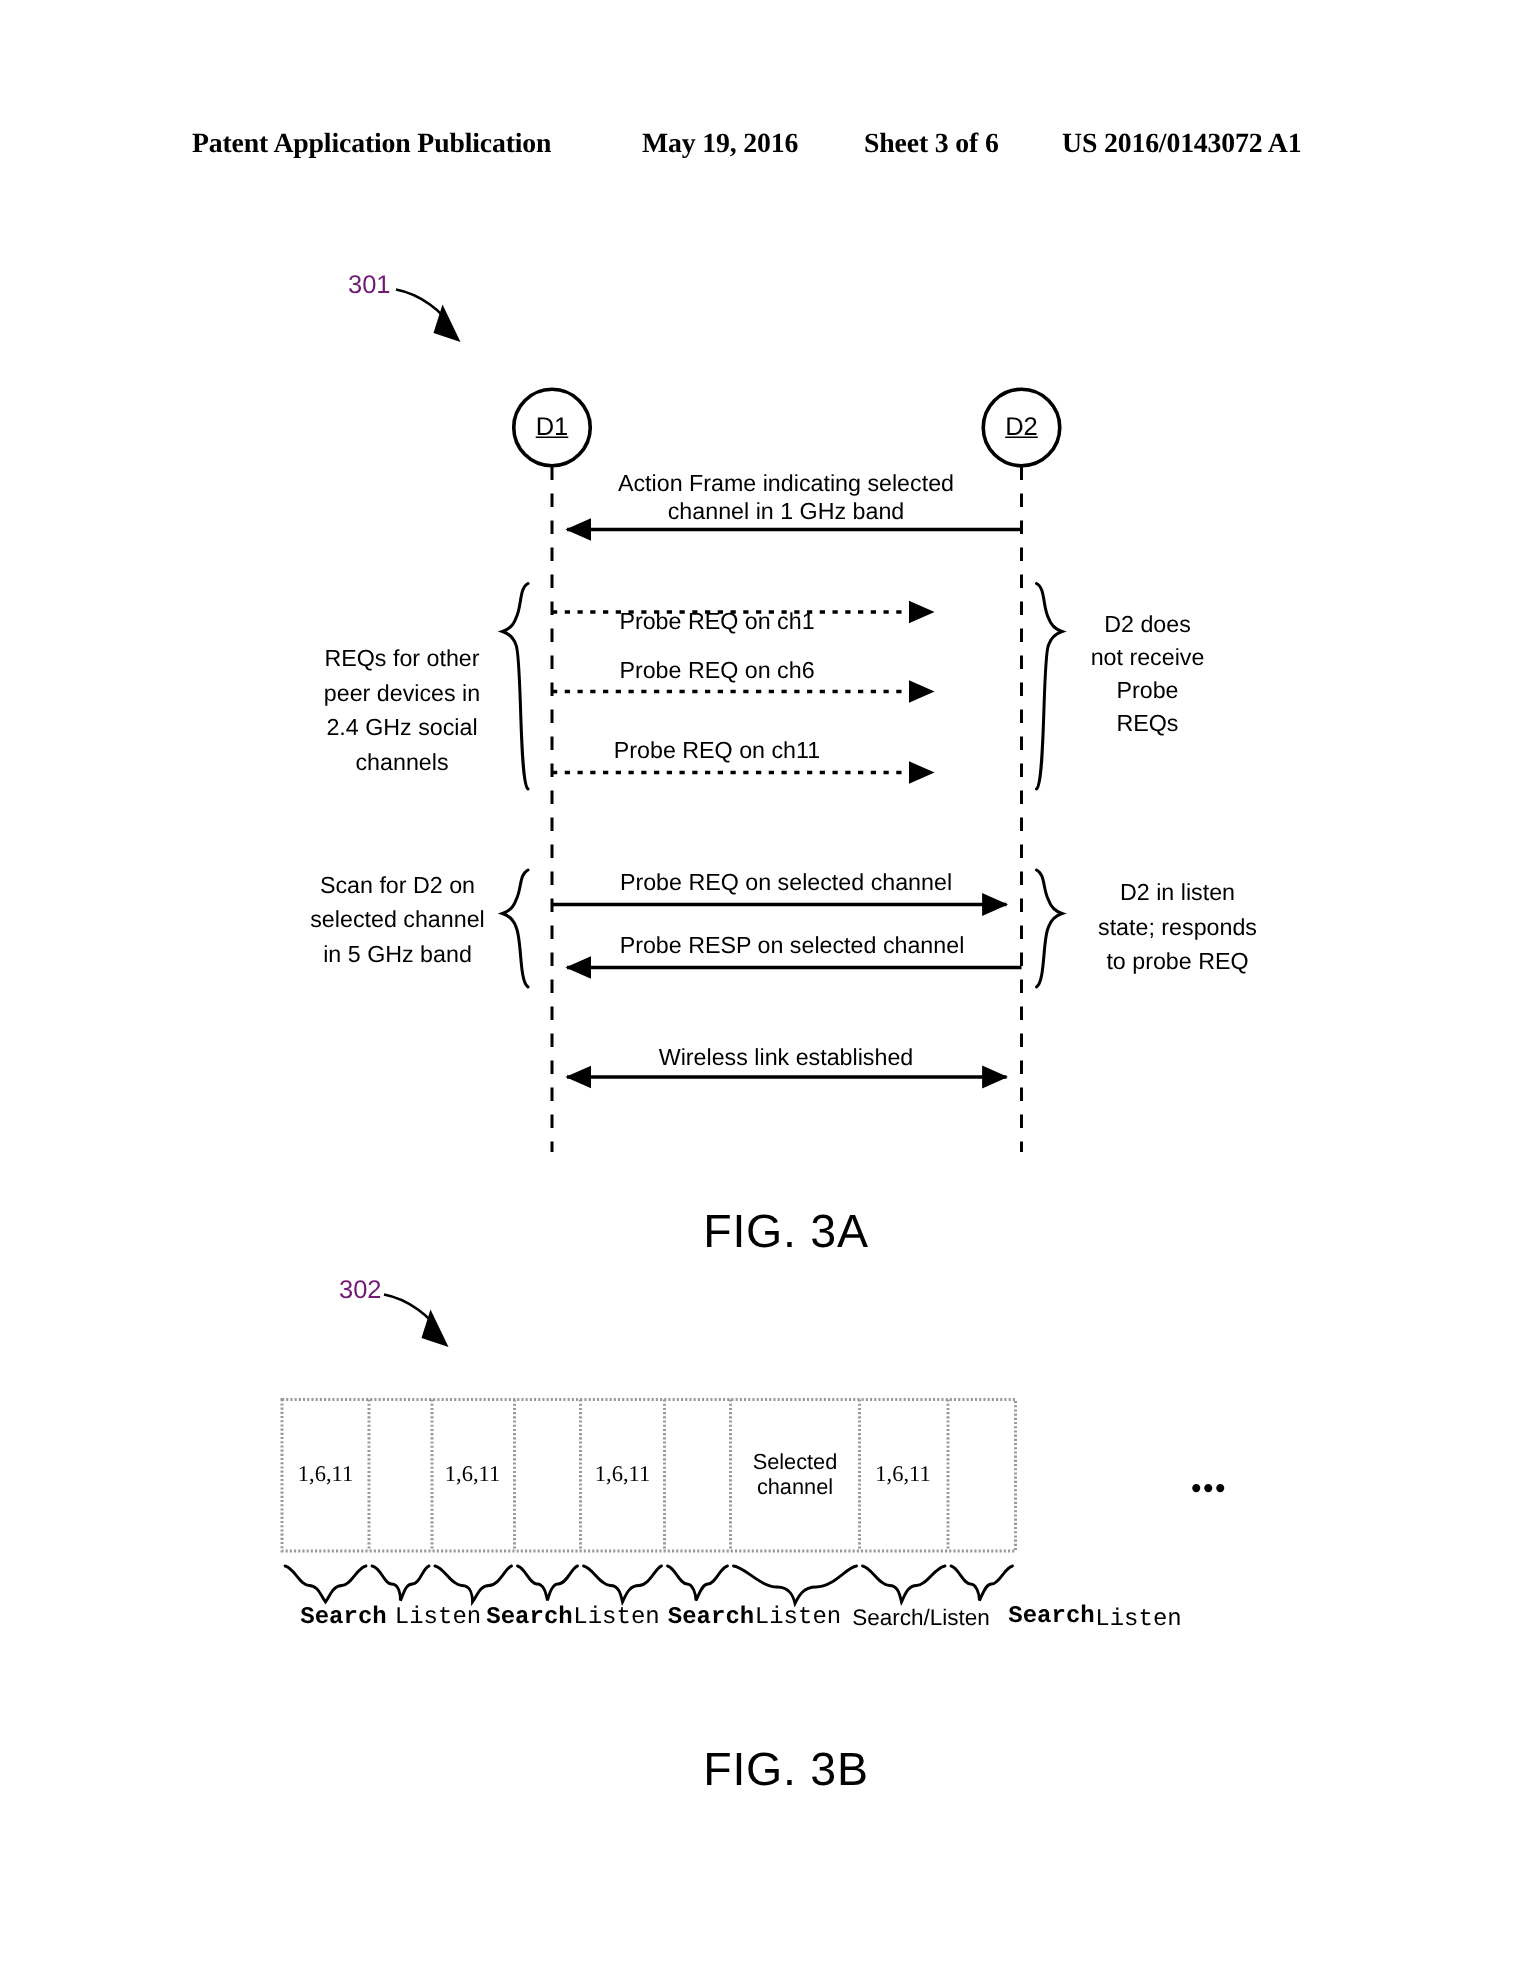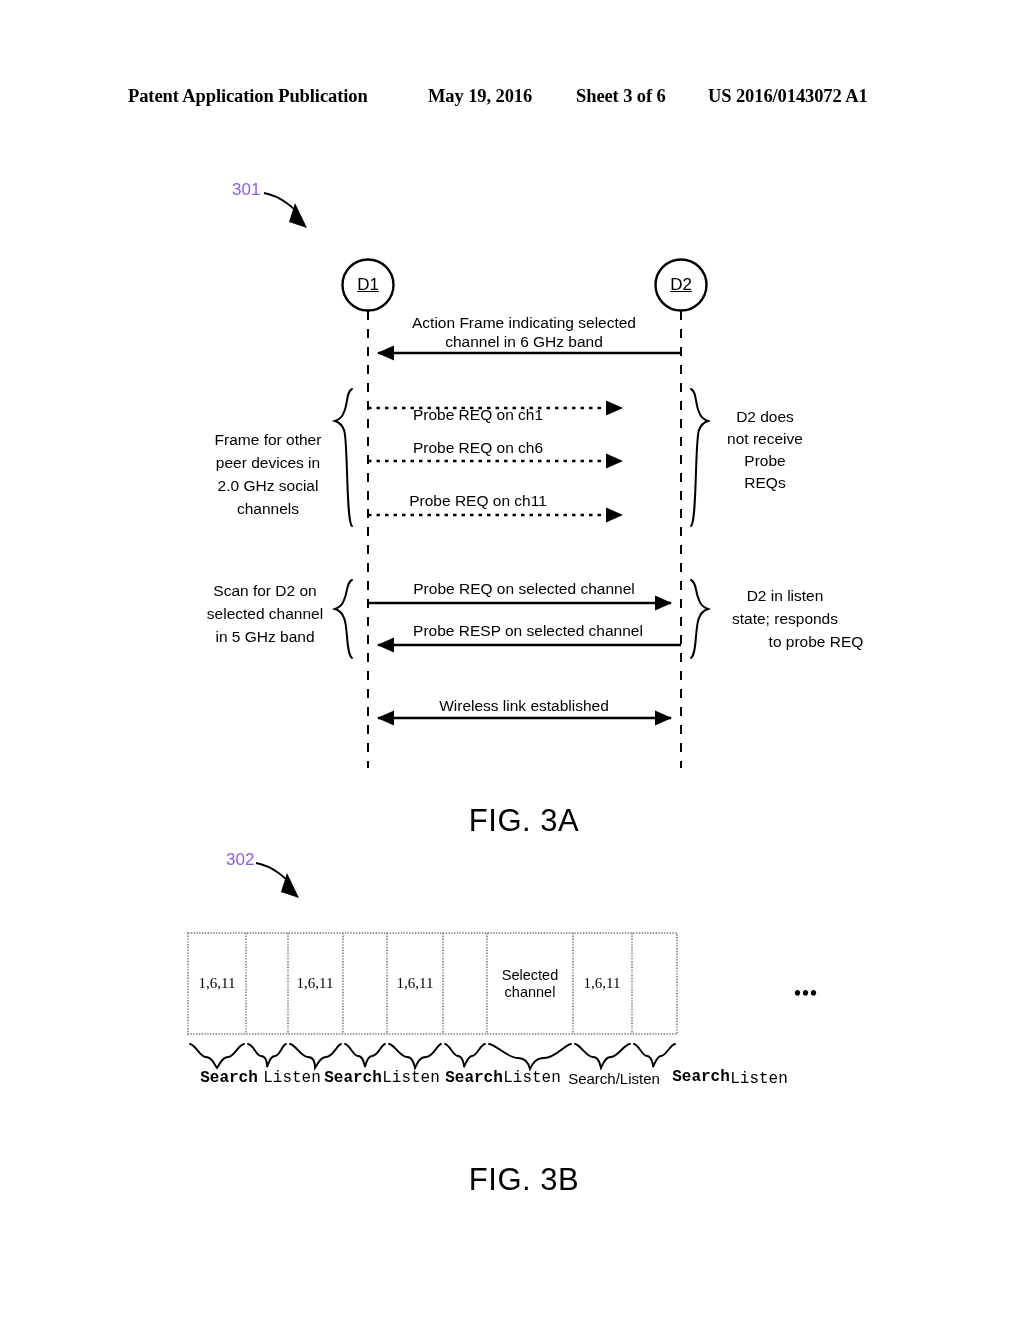--- a/index.html
+++ b/index.html
@@ -52,21 +52,21 @@
     line-height: 19px;
     color: #000;
     white-space: nowrap;
   }
   .txt.center { text-align: center; transform: translateX(-50%); }
 
   .ref-num {
     position: absolute;
     font-family: "Liberation Sans", sans-serif;
     font-size: 17px;
-    color: #8b5cf6;
+    color: #701a75;
   }
 
   .node-label {
     position: absolute;
     font-family: "Liberation Sans", sans-serif;
     font-size: 17px;
     text-decoration: underline;
     transform: translate(-50%, -50%);
   }
 
@@ -217,47 +217,47 @@
     <path d="M 634 1044 C 639 1045 642 1056 647 1056 C 651 1056 653 1063 653 1067 C 655 1063 657 1056 661 1056 C 666 1056 670 1045 675 1044"></path>
   </g>
 </svg>
 
 <div class="ref-num" style="left:232px; top:180px;">301</div>
 
 <div class="node-label" style="left:368px; top:285px;">D1</div>
 <div class="node-label" style="left:681px; top:285px;">D2</div>
 
 <div class="txt center" style="left:524px; top:313px;">Action Frame indicating selected</div>
-<div class="txt center" style="left:524px; top:332px;">channel in 6 GHz band</div>
+<div class="txt center" style="left:524px; top:332px;">channel in 1 GHz band</div>
 
 <div class="txt center" style="left:478px; top:385px;margin-top:20px;">Probe REQ on ch1</div>
 <div class="txt center" style="left:478px; top:438px;">Probe REQ on ch6</div>
 <div class="txt center" style="left:478px; top:491px;">Probe REQ on ch11</div>
 
 <div class="txt center" style="left:524px; top:579px;text-align:right;">Probe REQ on selected channel</div>
 <div class="txt center" style="left:528px; top:621px;">Probe RESP on selected channel</div>
 <div class="txt center" style="left:524px; top:696px;">Wireless link established</div>
 
-<div class="txt center" style="left:268px; top:430px;">Frame for other</div>
+<div class="txt center" style="left:268px; top:430px;">REQs for other</div>
 <div class="txt center" style="left:268px; top:453px;">peer devices in</div>
-<div class="txt center" style="left:268px; top:476px;">2.0 GHz social</div>
+<div class="txt center" style="left:268px; top:476px;">2.4 GHz social</div>
 <div class="txt center" style="left:268px; top:499px;">channels</div>
 
 <div class="txt center" style="left:265px; top:581px;">Scan for D2 on</div>
 <div class="txt center" style="left:265px; top:604px;">selected channel</div>
 <div class="txt center" style="left:265px; top:627px;">in 5 GHz band</div>
 
 <div class="txt center" style="left:765px; top:407px;">D2 does</div>
 <div class="txt center" style="left:765px; top:429px;">not receive</div>
 <div class="txt center" style="left:765px; top:451px;">Probe</div>
 <div class="txt center" style="left:765px; top:473px;">REQs</div>
 
 <div class="txt center" style="left:785px; top:586px;">D2 in listen</div>
 <div class="txt center" style="left:785px; top:609px;">state; responds</div>
-<div class="txt center" style="left:785px; top:632px;margin-left:31px;">to probe REQ</div>
+<div class="txt center" style="left:785px; top:632px;">to probe REQ</div>
 
 <div class="fig-caption" style="left:524px; top:803px;">FIG. 3A</div>
 
 <div class="ref-num" style="left:226px; top:850px;">302</div>
 
 <div class="cell-text" style="left:217px; top:983px;">1,6,11</div>
 <div class="cell-text" style="left:267px; top:983px;"></div>
 <div class="cell-text" style="left:315px; top:983px;">1,6,11</div>
 <div class="cell-text" style="left:365px; top:983px;"></div>
 <div class="cell-text" style="left:415px; top:983px;">1,6,11</div>

